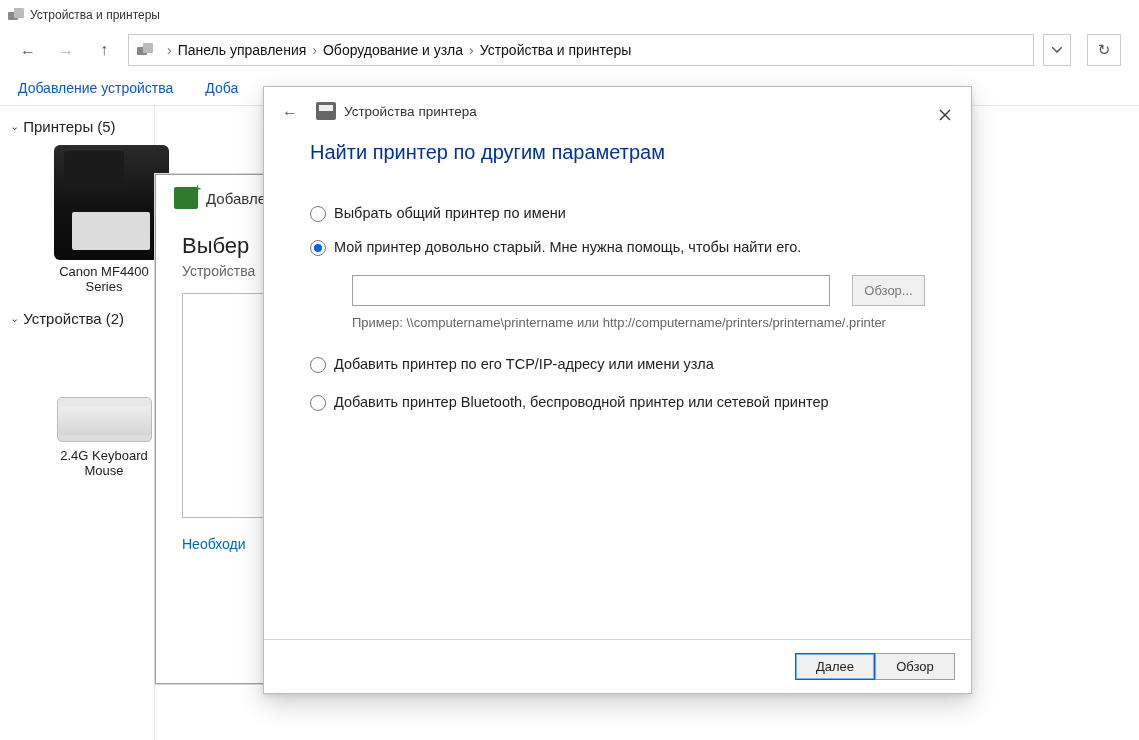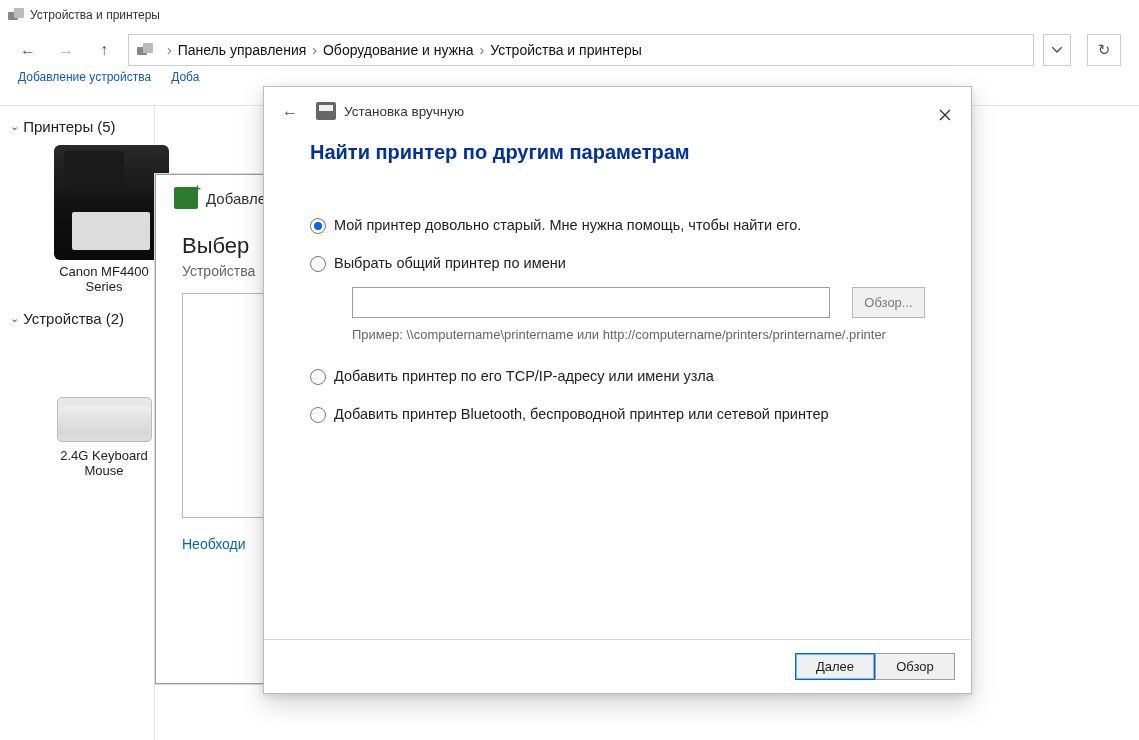--- a/index.html
+++ b/index.html
@@ -11,21 +11,21 @@
 
   .nav-bar { height: 40px; display: flex; align-items: center; padding: 0 18px 0 14px; gap: 10px; border-bottom:1px solid transparent;}
   .nav-arrow { width: 28px; height: 28px; display:flex; align-items:center; justify-content:center; color:#555; font-size:16px; }
   .nav-arrow.dis { opacity:0.45;}
   .addr { flex:1; height:32px; border:1px solid #ccc; display:flex; align-items:center; padding:0 8px; font-size:14px; color:#111;}
   .addr .bico { margin-right:8px; color:#555; font-size:14px;}
   .addr .crumb-sep { margin:0 6px; color:#777;}
   .vdrop { width:28px; height:32px; border:1px solid #ccc; display:flex; align-items:center; justify-content:center; margin-left:-1px; color:#555;}
   .refresh { width:34px; height:32px; border:1px solid #ccc; display:flex; align-items:center; justify-content:center; margin-left:6px; color:#555; font-size:15px;}
 
-  .cmd-bar { height:36px; display:flex; align-items:flex-start; gap:20px; padding:0 18px; font-size:12px; color:#0f59c9; border-bottom:1px solid #e6e6e6;}
+  .cmd-bar { height:36px; display:flex; align-items:center; gap:32px; padding:0 18px; font-size:14px; color:#0f59c9; border-bottom:1px solid #e6e6e6;}
   .cmd-bar .itm { color:#0f59c9; cursor:default;}
 
   .body-area { display:flex; height:calc(100% - 30px - 40px - 36px); position:relative;}
 
   .sidebar { width:155px; padding:8px 0 0 10px; border-right:1px solid #e6e6e6; font-size:15px; color:#222;}
   .cat-hdr { display:flex; align-items:center; gap:4px; margin-top:4px; cursor:default;}
   .cat-hdr .chev { font-size:11px; color:#555;}
   .cat-count { color:#222;}
   .dev-entry { text-align:center; margin-top:10px; font-size:13px; color:#222;margin-left:44px;}
 
@@ -50,21 +50,21 @@
   
   .wizard { position:absolute; left:263px; top:86px; width:709px; height:608px; background:#fff; border:1px solid #bdbdbd; box-shadow:0 10px 24px rgba(0,0,0,0.18), 0 2px 6px rgba(0,0,0,0.1); }
   .wiz-top { height:48px; display:flex; align-items:center; padding:0 14px; }
   .wiz-back { width:24px; height:24px; display:flex; align-items:center; justify-content:center; color:#555; margin-right:14px; font-size:16px;}
   .wiz-picon { width:20px; height:18px; margin-right:8px; background:#666; border-radius:2px; position:relative;}
   .wiz-picon:before{content:""; position:absolute; left:3px; top:3px; width:14px; height:6px; background:#eee;}
   .wiz-ttl { font-size:13.5px; color:#333;}
   .wiz-close { position:absolute; right:12px; top:14px; width:28px; height:28px; display:flex; align-items:center; justify-content:center; font-size:15px; color:#333;}
 
   .wiz-body { padding: 6px 46px 0 46px;}
-  .wiz-heading { color:#003399; font-size:20px; font-weight:700; margin-bottom:52px;}
+  .wiz-heading { color:#003399; font-size:20px; font-weight:400; margin-bottom:40px;}
 
   .opt { display:flex; align-items:flex-start; gap:8px; font-size:14.5px; color:#222; margin-bottom:18px;}
   .opt.tight { margin-bottom:14px;}
   .radio { width:16px; height:16px; border:1px solid #777; border-radius:50%; margin-top:2px; flex-shrink:0; display:flex; align-items:center; justify-content:center;}
   .radio.sel:after { content:""; width:8px; height:8px; border-radius:50%; background:#0067e6;}
   .opt-lbl { line-height:1.35;}
 
   .by-name-block { margin:0 0 22px 42px;}
   .name-row { display:flex; gap:22px;}
   .name-input { width:498px; height:31px; border:1px solid #9e9e9e; background:#fff;}
@@ -101,21 +101,21 @@
   <div class="addr">
     <span class="bico">
       <svg width="16" height="14" viewBox="0 0 16 14">
           <rect x="0" y="4" width="10" height="8" rx="1" fill="#888"></rect>
           <rect x="6" y="0" width="10" height="10" rx="1" fill="#bbb"></rect>
         </svg>
     </span>
     <span class="crumb-sep">›</span>
     <span>Панель управления</span>
     <span class="crumb-sep">›</span>
-    <span>Оборудование и нужна</span>
+    <span>Оборудование и узла</span>
     <span class="crumb-sep">›</span>
     <span>Устройства и принтеры</span>
   </div>
   <div class="vdrop">
     <svg width="10" height="6" viewBox="0 0 10 6">
         <path d="M0 0 L5 5 L10 0" fill="none" stroke="#555" stroke-width="1.4"></path>
       </svg>
   </div>
   <div class="refresh">↻</div>
 </div>
@@ -164,39 +164,39 @@
       
       
     </div>
   </div>
 </div>
 
 <div class="wizard">
   <div class="wiz-top">
     <div class="wiz-back">←</div>
     <span class="wiz-picon"></span>
-    <span class="wiz-ttl">Установка вручную</span>
+    <span class="wiz-ttl">Устройства принтера</span>
     <div class="wiz-close">
       <svg width="12" height="12" viewBox="0 0 12 12">
           <path d="M1 1 L11 11 M11 1 L1 11" stroke="#333" stroke-width="1.4"></path>
         </svg>
     </div>
   </div>
 
   <div class="wiz-body">
     <div class="wiz-heading">Найти принтер по другим параметрам</div>
 
+    <div class="opt tight">
+      <span class="radio"></span>
+      <span class="opt-lbl">Выбрать общий принтер по имени</span>
+    </div>
+
     <div class="opt">
       <span class="radio sel"></span>
       <span class="opt-lbl">Мой принтер довольно старый. Мне нужна помощь, чтобы найти его.</span>
-    </div>
-
-    <div class="opt tight">
-      <span class="radio"></span>
-      <span class="opt-lbl">Выбрать общий принтер по имени</span>
     </div>
     <div class="by-name-block">
       <div class="name-row">
         <div class="name-input"></div>
         <div class="browse-btn">Обзор...</div>
       </div>
       <div class="example">Пример: \\computername\printername или http://computername/printers/printername/.printer</div>
     </div>
 
     <div class="opt">

